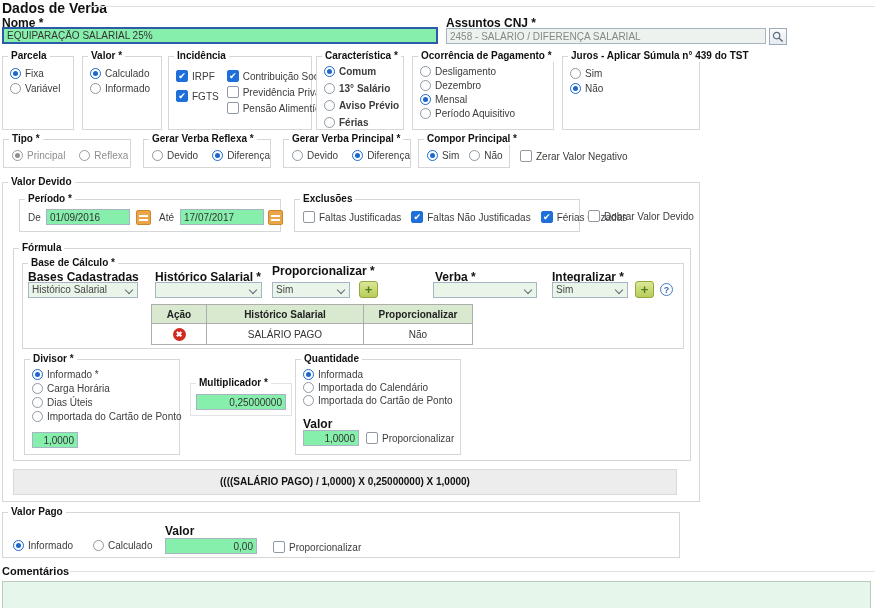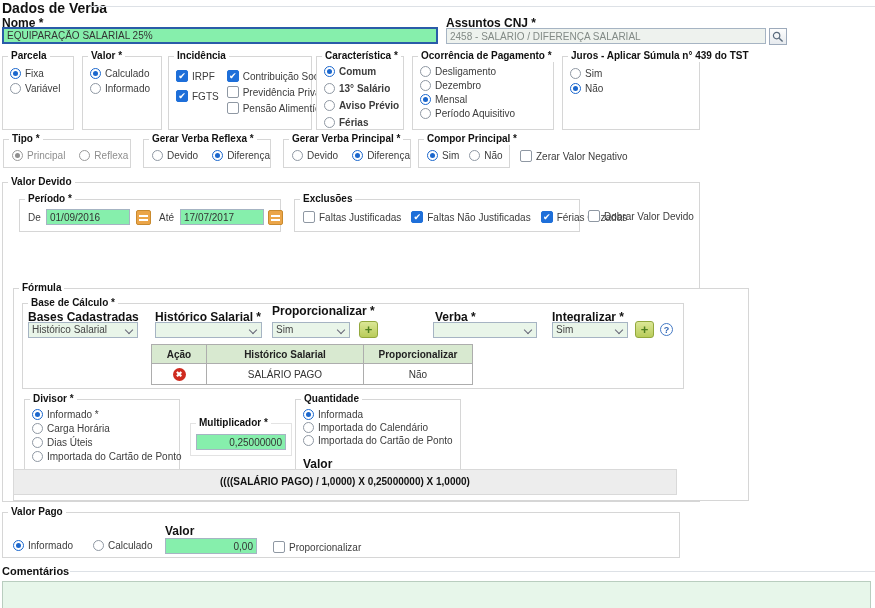--- a/index.html
+++ b/index.html
@@ -286,21 +286,21 @@
           <span class="lb">Férias Gozadas</span>
           </div>
       </div>
     </div>
 
     <div class="opt" style="position:absolute;left:585px;top:27px;">
       <span class="cb"></span>
       <span class="lb">Dobrar Valor Devido</span>
     </div>
 
-    <div class="fs" style="left:10px;top:65px;width:736px;height:213px;margin-top:40px;">
+    <div class="fs" style="left:10px;top:65px;width:678px;height:213px;">
       <span class="lg">Fórmula</span>
 
       <div class="fs" style="left:8px;top:14px;width:662px;height:86px;">
         <span class="lg">Base de Cálculo *</span>
 
         <span class="flabel" style="left:5px;top:6px;">Bases Cadastradas</span>
         <div class="sel" style="left:5px;top:18px;width:110px;">Histórico Salarial</div>
 
         <span class="flabel" style="left:132px;top:6px;">Histórico Salarial *</span>
         <div class="sel" style="left:132px;top:18px;width:107px;"></div>

